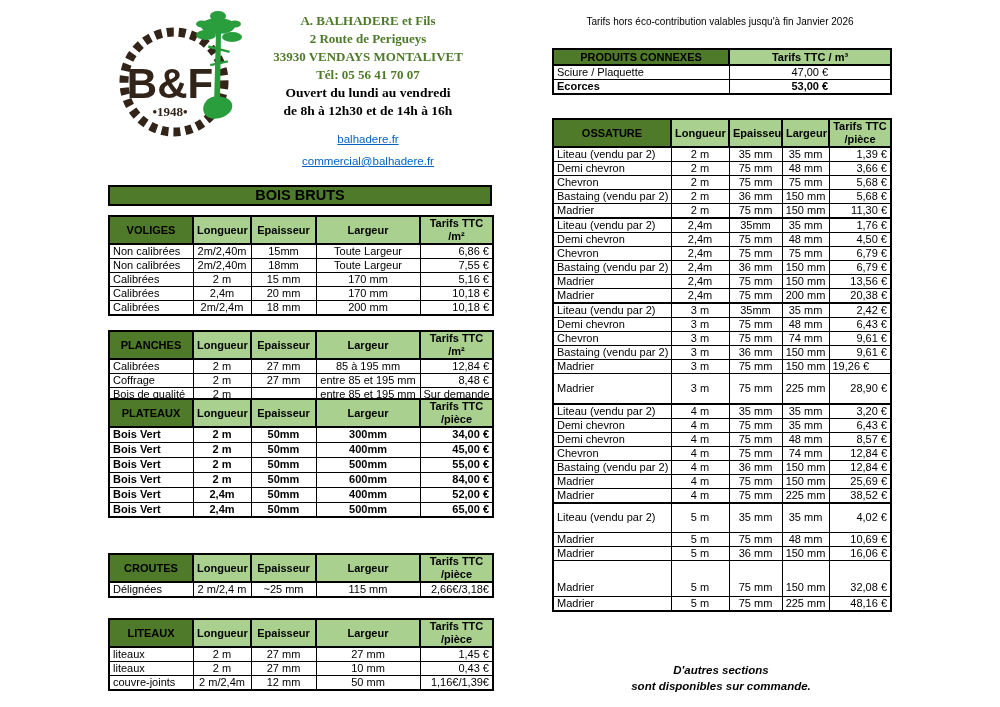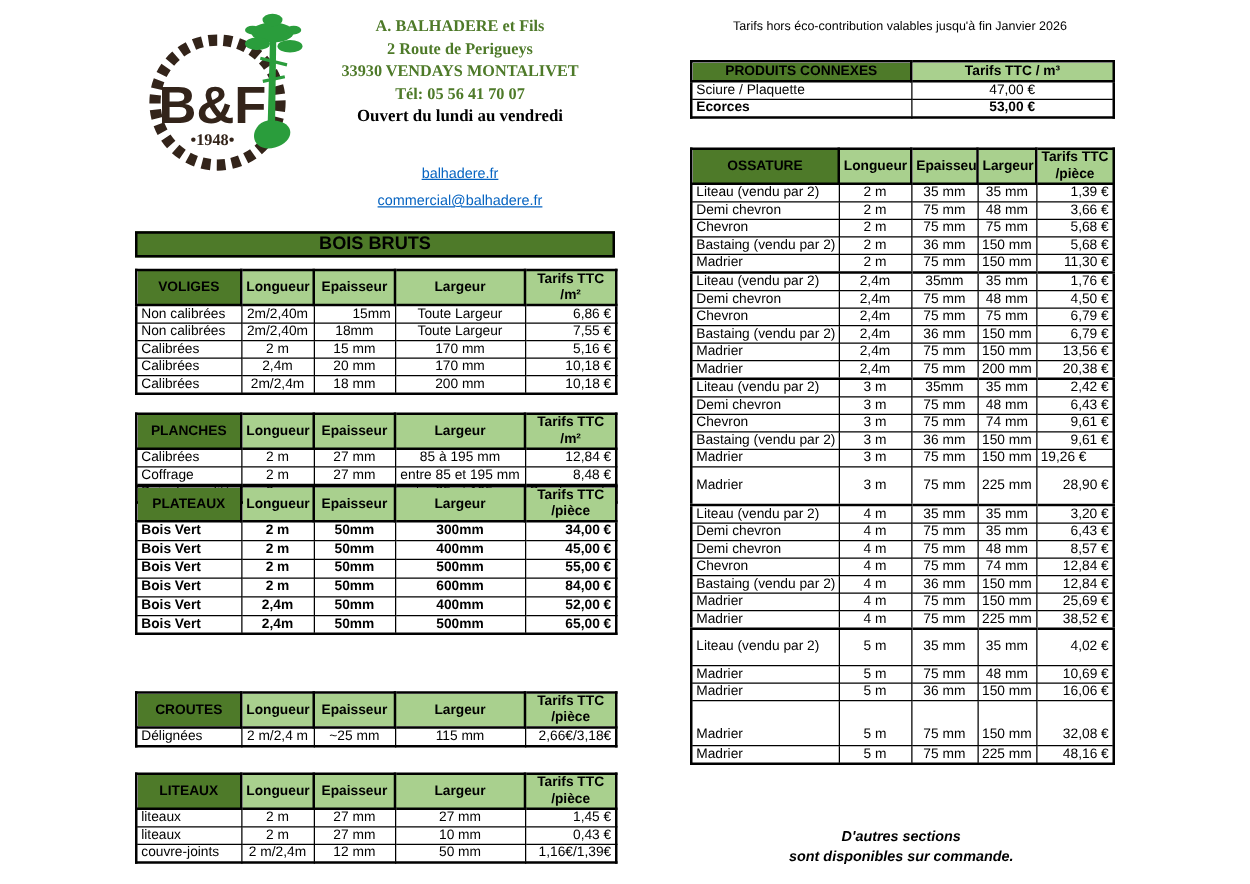--- a/index.html
+++ b/index.html
@@ -51,21 +51,21 @@
   .ot table { width:338px; }
   .ot col:nth-child(1){width:118px} .ot col:nth-child(2){width:58px}
   .ot col:nth-child(3){width:53px} .ot col:nth-child(4){width:47px}
   .ot col:nth-child(5){width:62px}
 
   .pt table { width:338px; }
   .pt col:nth-child(1){width:176px} .pt col:nth-child(2){width:162px}
 
   #t-voliges  { left:108px; top:215px; }
   #t-planches { left:108px; top:330px; }
-  #t-plateaux { left:108px; top:388px; }
+  #t-plateaux { left:108px; top:398px; }
   #t-croutes  { left:108px; top:553px; }
   #t-liteaux  { left:108px; top:618px; }
   #t-produits { left:552px; top:48px; }
   #t-ossature { left:552px; top:118px; }
   #t-plateaux td { height:15px; }
 </style>
 </head>
 <body>
 
 <div class="page">
@@ -92,20 +92,21 @@
       <text x="58" y="110" text-anchor="middle" font-family="Liberation Serif, serif" font-weight="bold" font-size="13" fill="#33241a">•1948•</text>
     </svg>
   </div>
 
   <div class="company">
     <div class="line name">A. BALHADERE et Fils</div>
     <div class="line">2 Route de Perigueys</div>
     <div class="line">33930 VENDAYS MONTALIVET</div>
     <div class="line">Tél: 05 56 41 70 07</div>
     <div class="line black">Ouvert du lundi au vendredi</div>
+    <div class="line black">de 8h à 12h30 et de 14h à 16h</div>
   </div>
 
   <div class="links link-web" style="position:absolute;">
     <a>balhadere.fr</a>
   </div>
   <div class="links link-mail" style="position:absolute;">
     <a>commercial@balhadere.fr</a>
   </div>
 
   <div class="eco-note">Tarifs hors éco-contribution valables jusqu'à fin Janvier 2026</div>
@@ -127,21 +128,21 @@
             <th>Longueur</th>
             <th>Epaisseur</th>
             <th>Largeur</th>
             <th>Tarifs TTC /m²</th>
           </tr>
         </thead>
         <tbody>
           <tr>
             <td style="text-align: left;">Non calibrées</td>
             <td style="text-align: center;">2m/2,40m</td>
-            <td style="text-align: right;">15mm</td>
+            <td style="text-align: center;">15mm</td>
             <td style="text-align: center;">Toute Largeur</td>
             <td style="text-align: right;">6,86 €</td>
           </tr>
           <tr>
             <td style="text-align: left;">Non calibrées</td>
             <td style="text-align: center;">2m/2,40m</td>
             <td style="text-align: center;">18mm</td>
             <td style="text-align: center;">Toute Largeur</td>
             <td style="text-align: right;">7,55 €</td>
           </tr>

